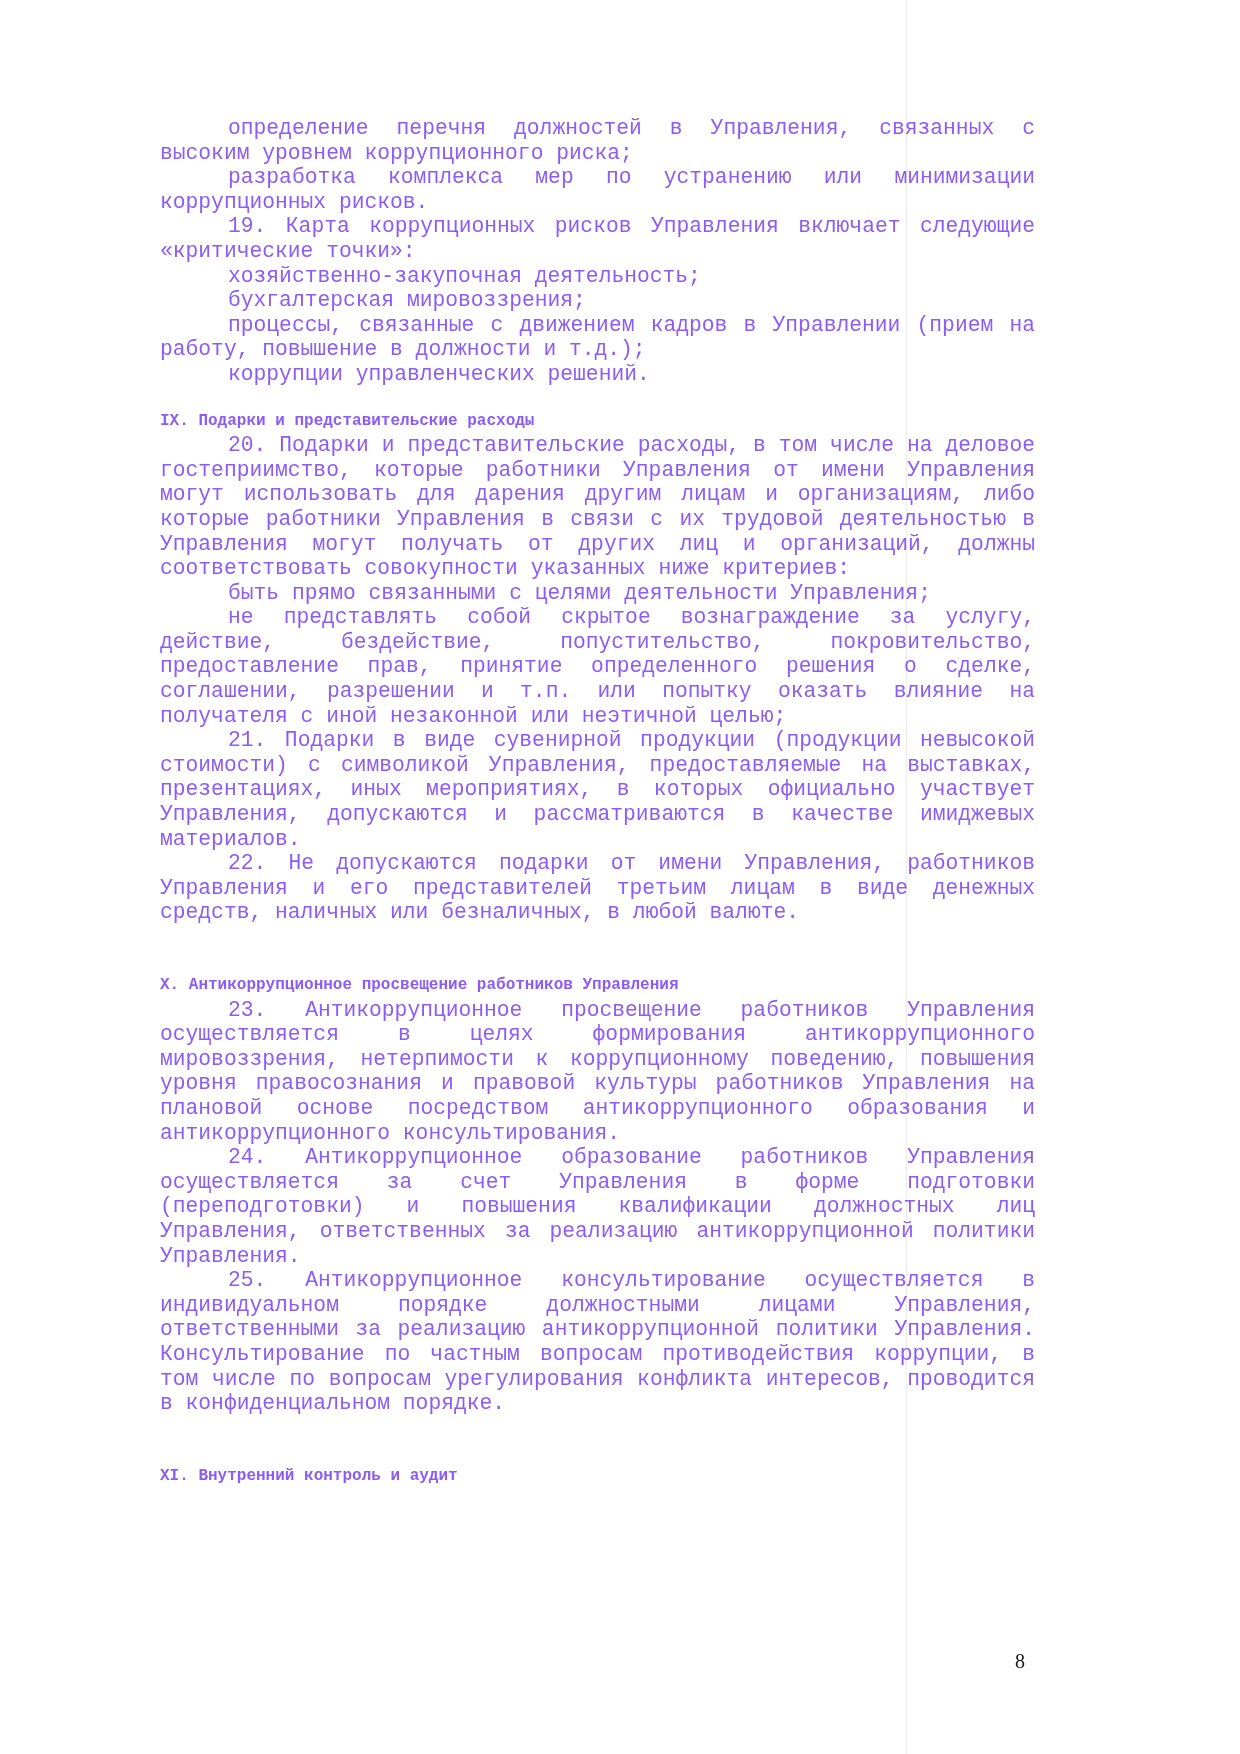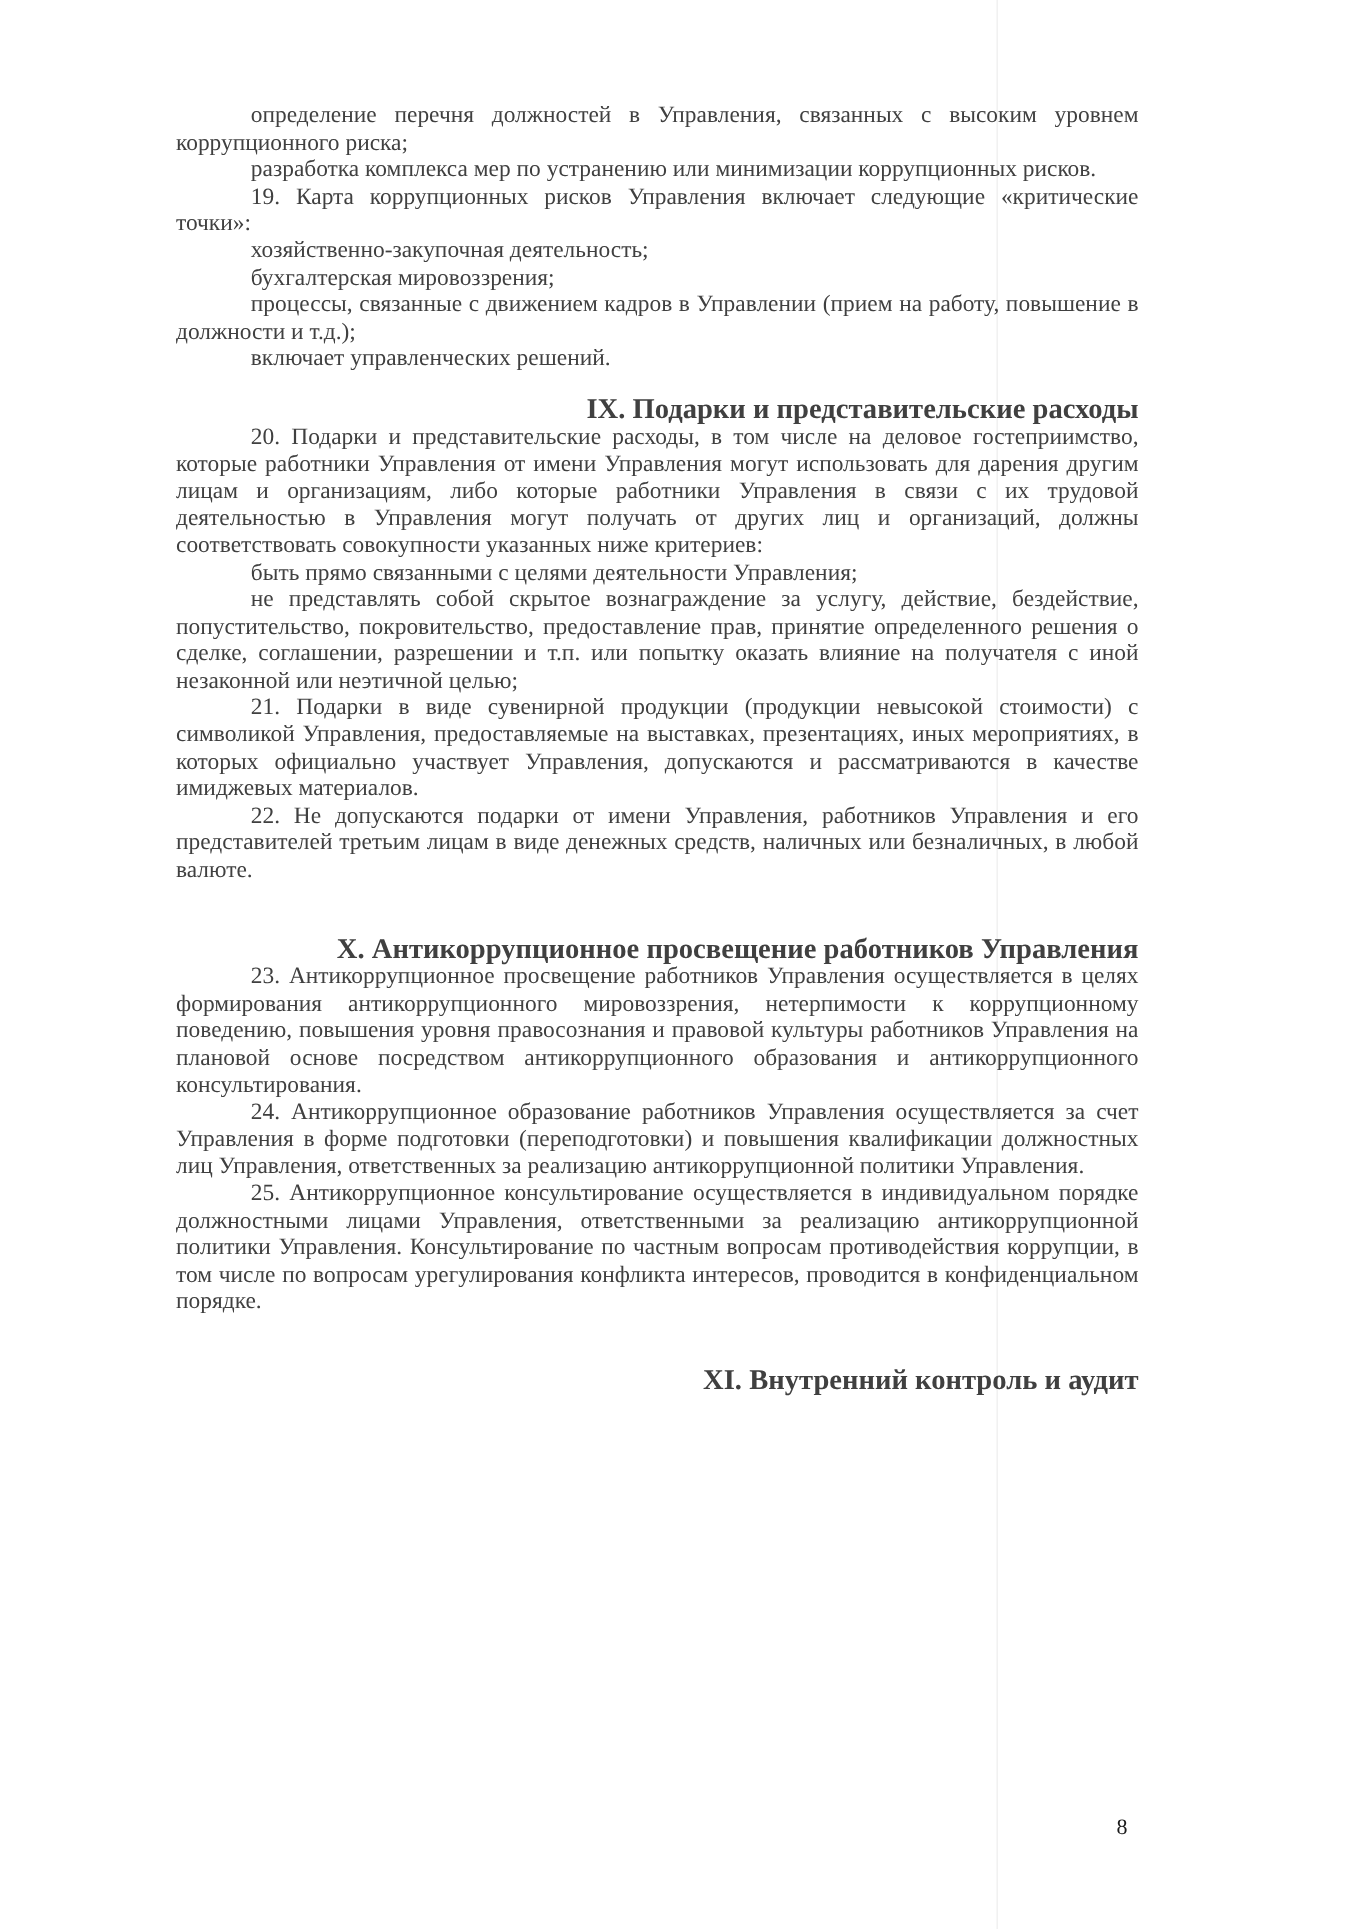--- a/index.html
+++ b/index.html
@@ -1,38 +1,38 @@
 <!DOCTYPE html>
 <html><head>
 <meta charset="utf-8">
 <style>
   html, body { margin:0; padding:0; }
   body { width:1240px; height:1754px; background:#ffffff; position:relative; overflow:hidden; }
-  .page { position:absolute; left:160px; top:92px; width:875px;
-    font-family:Liberation Serif, serif; font-size:21.3px; line-height:24.6px; color:#404040; }
+  .page { position:absolute; left:160px; top:116px; width:875px;
+    font-family:Liberation Mono, monospace; font-size:21.3px; line-height:24.6px; color:#8b5cf6; }
   p { margin:0; text-align:justify; text-indent:68px; }
-  h2 { margin:0; font-size:26px; font-weight:bold; text-align:right; line-height:24.6px; }
+  h2 { margin:0; font-size:16px; font-weight:bold; text-align:left; line-height:24.6px; }
   .gap-lg { height:26px; }
   .gap-md { height:22px; }
   .scanline { position:absolute; left:906px; top:0; width:1px; height:1754px; background:#ececec; }
   .pagenum { position:absolute; left:1015px; top:1650px; font-family:"Liberation Serif", serif; font-size:20px; color:#1a1a1a; }
 </style>
 </head>
 <body>
 
 <div class="scanline"></div>
 
 <div class="page">
   <p>определение перечня должностей в Управления, связанных с высоким уровнем коррупционного риска;</p>
   <p>разработка комплекса мер по устранению или минимизации коррупционных рисков.</p>
   <p>19. Карта коррупционных рисков Управления включает следующие «критические точки»:</p>
   <p>хозяйственно-закупочная деятельность;</p>
   <p>бухгалтерская мировоззрения;</p>
   <p>процессы, связанные с движением кадров в Управлении (прием на работу, повышение в должности и т.д.);</p>
-  <p>включает управленческих решений.</p>
+  <p>коррупции управленческих решений.</p>
 
   <div class="gap-md"></div>
   <h2>IX. Подарки и представительские расходы</h2>
   <p>20. Подарки и представительские расходы, в том числе на деловое гостеприимство, которые работники Управления от имени Управления могут использовать для дарения другим лицам и организациям, либо которые работники Управления в связи с их трудовой деятельностью в Управления могут получать от других лиц и организаций, должны соответствовать совокупности указанных ниже критериев:</p>
   <p>быть прямо связанными с целями деятельности Управления;</p>
   <p>не представлять собой скрытое вознаграждение за услугу, действие, бездействие, попустительство, покровительство, предоставление прав, принятие определенного решения о сделке, соглашении, разрешении и т.п. или попытку оказать влияние на получателя с иной незаконной или неэтичной целью;</p>
   <p>21. Подарки в виде сувенирной продукции (продукции невысокой стоимости) с символикой Управления, предоставляемые на выставках, презентациях, иных мероприятиях, в которых официально участвует Управления, допускаются и рассматриваются в качестве имиджевых материалов.</p>
   <p>22. Не допускаются подарки от имени Управления, работников Управления и его представителей третьим лицам в виде денежных средств, наличных или безналичных, в любой валюте.</p>
 
   <div class="gap-lg"></div>

